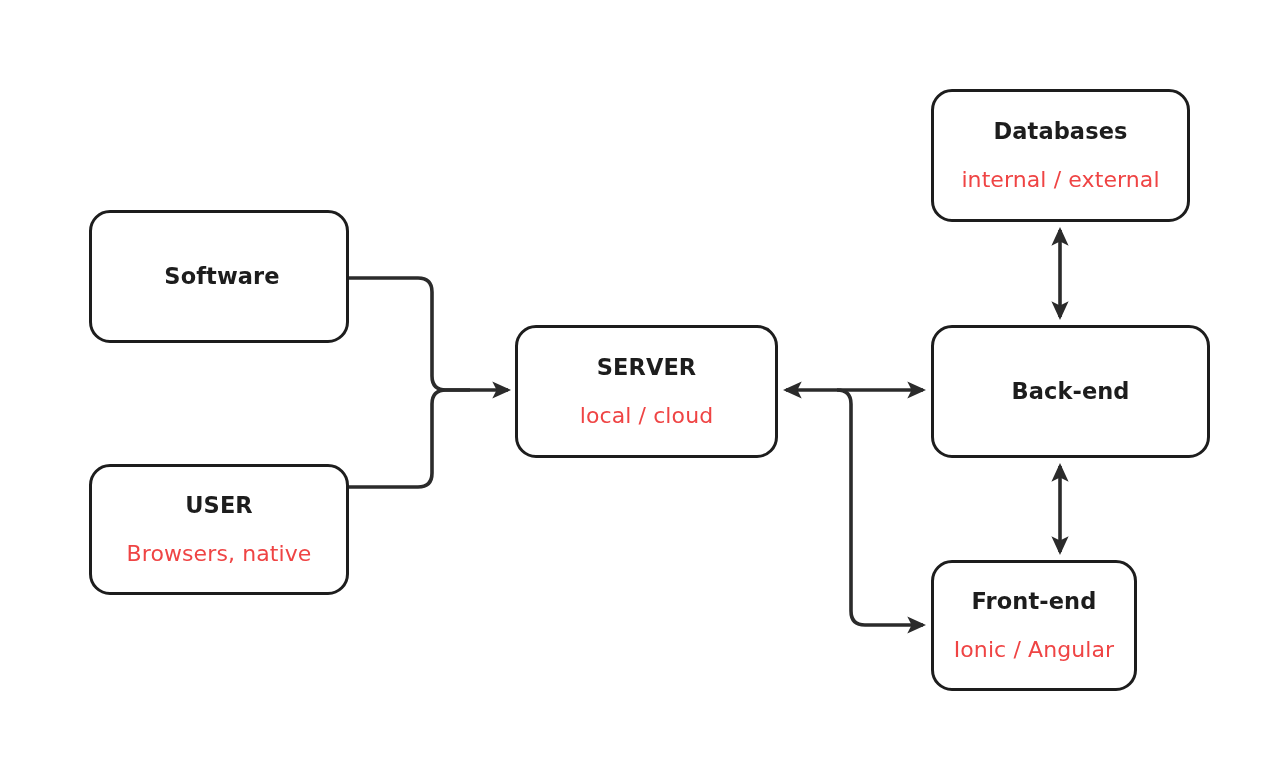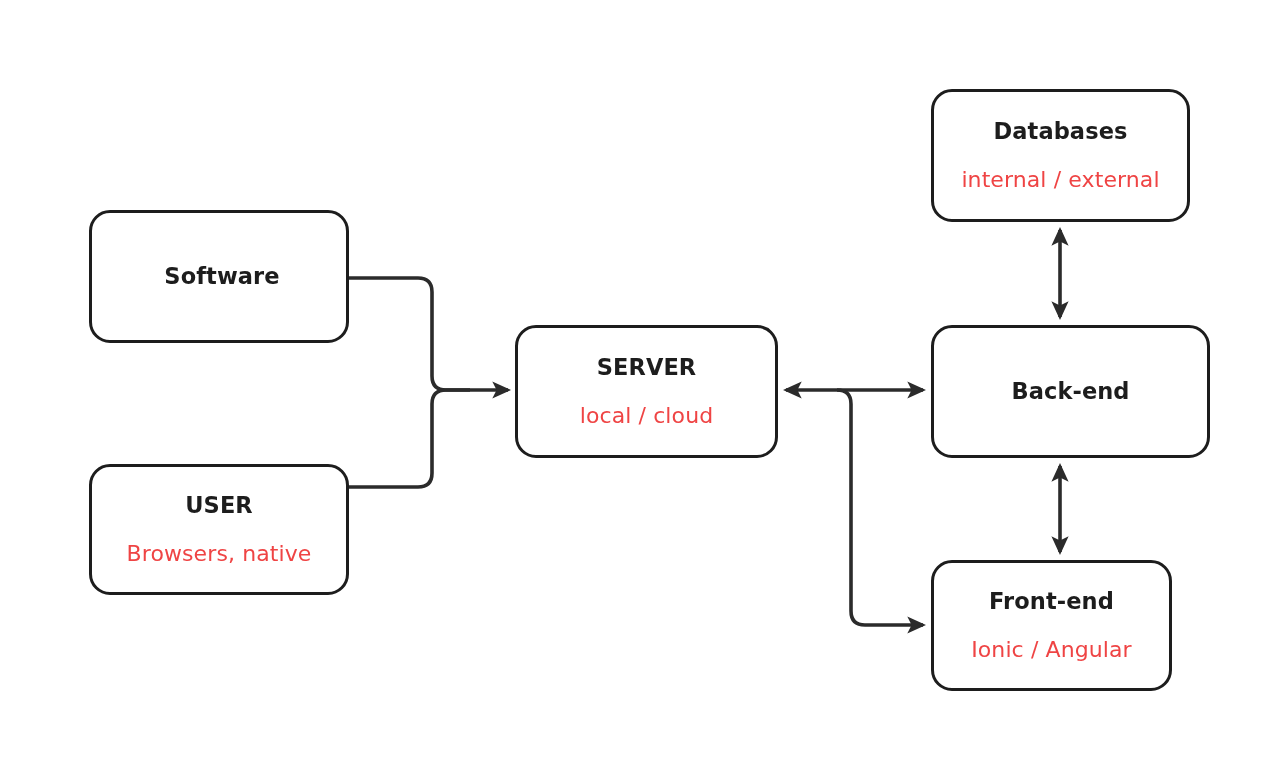--- a/index.html
+++ b/index.html
@@ -56,21 +56,21 @@
     margin-top: 3px;
   }
   .node-sub .ln { display: block; }
 
   
   #node-software  { left: 89px;  top: 210px; width: 260px; height: 133px; padding-left: 16px; }
   #node-user      { left: 89px;  top: 422px; width: 260px; height: 131px; margin-top: 42px; }
   #node-server    { left: 515px; top: 325px; width: 263px; height: 133px; }
   #node-databases { left: 931px; top: 89px;  width: 259px; height: 133px; }
   #node-backend   { left: 931px; top: 325px; width: 279px; height: 133px; }
-  #node-frontend  { left: 931px; top: 560px; width: 241px; height: 131px; }
+  #node-frontend  { left: 931px; top: 560px; width: 206px; height: 131px; }
 </style>
 </head>
 <body>
 
 <div id="canvas">
 
   <svg id="wires" viewBox="0 0 1279 781">
     <defs>
       <marker id="arrow-end" viewBox="0 0 10 10" refX="8.4" refY="5" markerWidth="5.2" markerHeight="5.2" orient="auto-start-reverse">
         <path d="M 0 0.4 L 10 5 L 0 9.6 L 2.3 5 Z" fill="#2b2b2b"></path>

